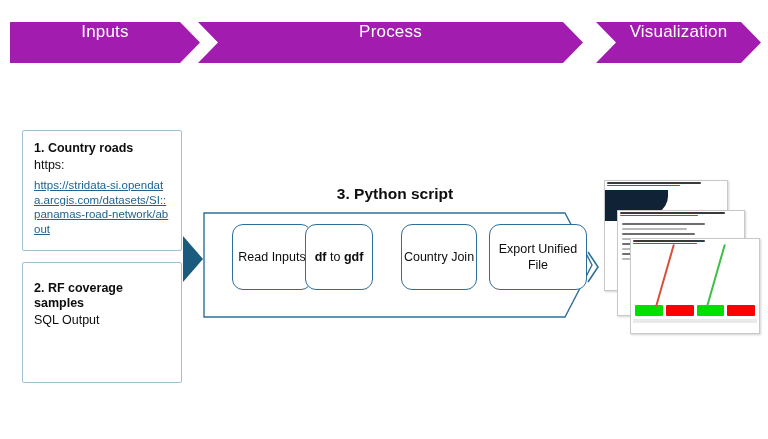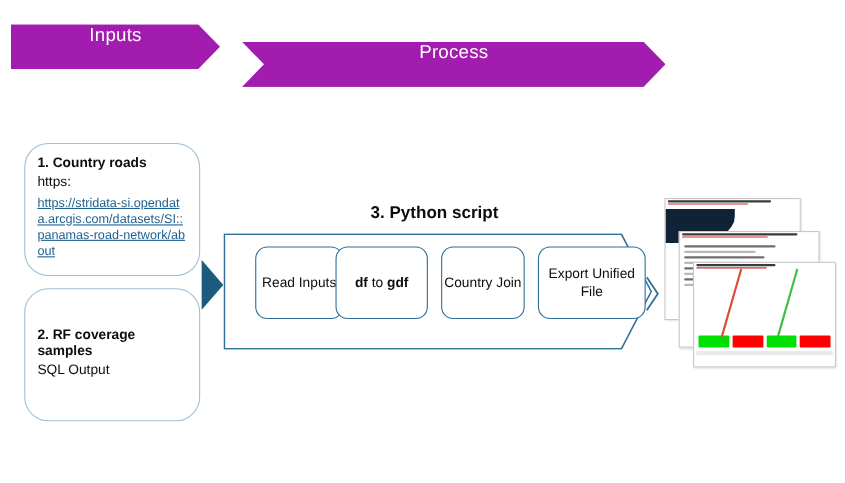--- a/index.html
+++ b/index.html
@@ -7,30 +7,30 @@
        font-family:"Liberation Sans","DejaVu Sans",sans-serif;}
 
   
   .banner{position:absolute;left:0;top:22px;width:768px;height:41px;}
   .chev{position:absolute;top:0;height:41px;background:#a21caf;
         display:flex;align-items:flex-start;justify-content:center;}
   .chev span{color:#ffffff;font-size:17px;letter-spacing:.2px;white-space:nowrap;}
 
   .chev-inputs{left:10px;width:190px;
      clip-path:polygon(0 0, 170px 0, 190px 50%, 170px 100%, 0 100%);}
-  .chev-process{left:220px;width:385px;
-     clip-path:polygon(0 0, 365px 0, 385px 50%, 365px 100%, 0 100%, 20px 50%);margin-top:16px;}
+  .chev-process{left:198px;width:385px;
+     clip-path:polygon(0 0, 365px 0, 385px 50%, 365px 100%, 0 100%, 20px 50%);}
   .chev-visual{left:596px;width:165px;
      clip-path:polygon(0 0, 145px 0, 165px 50%, 145px 100%, 0 100%, 20px 50%);}
 
   
-  .card{position:absolute;border:1.6px solid #9fc0d4;border-radius:22px;
+  .card{position:absolute;border:1.6px solid #9fc0d4;border-radius:2px;
         background:#ffffff;box-sizing:border-box;}
   .card-roads{left:22px;top:130px;width:160px;height:121px;padding:10px 11px 0 11px;}
-  .card-rf{left:22px;top:262px;width:160px;height:121px;padding:34px 11px 0 11px;}
+  .card-rf{left:22px;top:262px;width:160px;height:121px;padding:18px 11px 0 11px;}
 
   .card-title{font-size:12.5px;font-weight:bold;color:#0d0d0d;line-height:15px;}
   .card-sub{font-size:12.5px;color:#0d0d0d;line-height:16px;margin-top:1px;}
   .card-link{display:block;font-size:11.5px;color:#1f6390;line-height:14.5px;
              text-decoration:underline;margin-top:5px;word-break:break-all;}
 
   
   .arrow-in{position:absolute;left:183px;top:236px;width:20px;height:46px;
             background:#1b5b7d;
             clip-path:polygon(0 0, 100% 50%, 0 100%);}
@@ -41,21 +41,21 @@
 
   .py-box{position:absolute;left:203px;top:212px;width:390px;height:106px;
           box-sizing:border-box;}
   .py-box svg{position:absolute;left:0;top:0;}
 
   .step{position:absolute;top:224px;height:66px;border:1.4px solid #2e6f99;
         border-radius:11px;background:#ffffff;box-sizing:border-box;
         display:flex;align-items:center;justify-content:center;text-align:center;
         font-size:12.5px;color:#0d0d0d;line-height:16px;}
   .step-read{left:213px;width:80px;margin-left:19px;}
-  .step-df{left:305px;width:84px;}
+  .step-df{left:305px;width:68px;}
   .step-join{left:401px;width:76px;}
   .step-export{left:489px;width:98px;}
   .step b{font-weight:bold;}
 
   
   .arrow-out{position:absolute;left:586px;top:250px;width:14px;height:34px;}
 
   
   .thumbs{position:absolute;left:604px;top:180px;width:160px;height:152px;}
   .thumb{position:absolute;background:#ffffff;border:1px solid #c8c8c8;
@@ -85,20 +85,23 @@
 </style>
 </head>
 <body>
 
 <div class="banner">
   <div class="chev chev-inputs">
     <span>Inputs</span>
   </div>
   <div class="chev chev-process">
     <span>Process</span>
+  </div>
+  <div class="chev chev-visual">
+    <span>Visualization</span>
   </div>
 </div>
 
 <div class="card card-roads">
   <div class="card-title">1. Country roads</div>
   <div class="card-sub">https:</div>
   <a class="card-link" href="#">https://stridata-si.opendata.arcgis.com/datasets/SI::panamas-road-network/about</a>
 </div>
 
 <div class="card card-rf">

